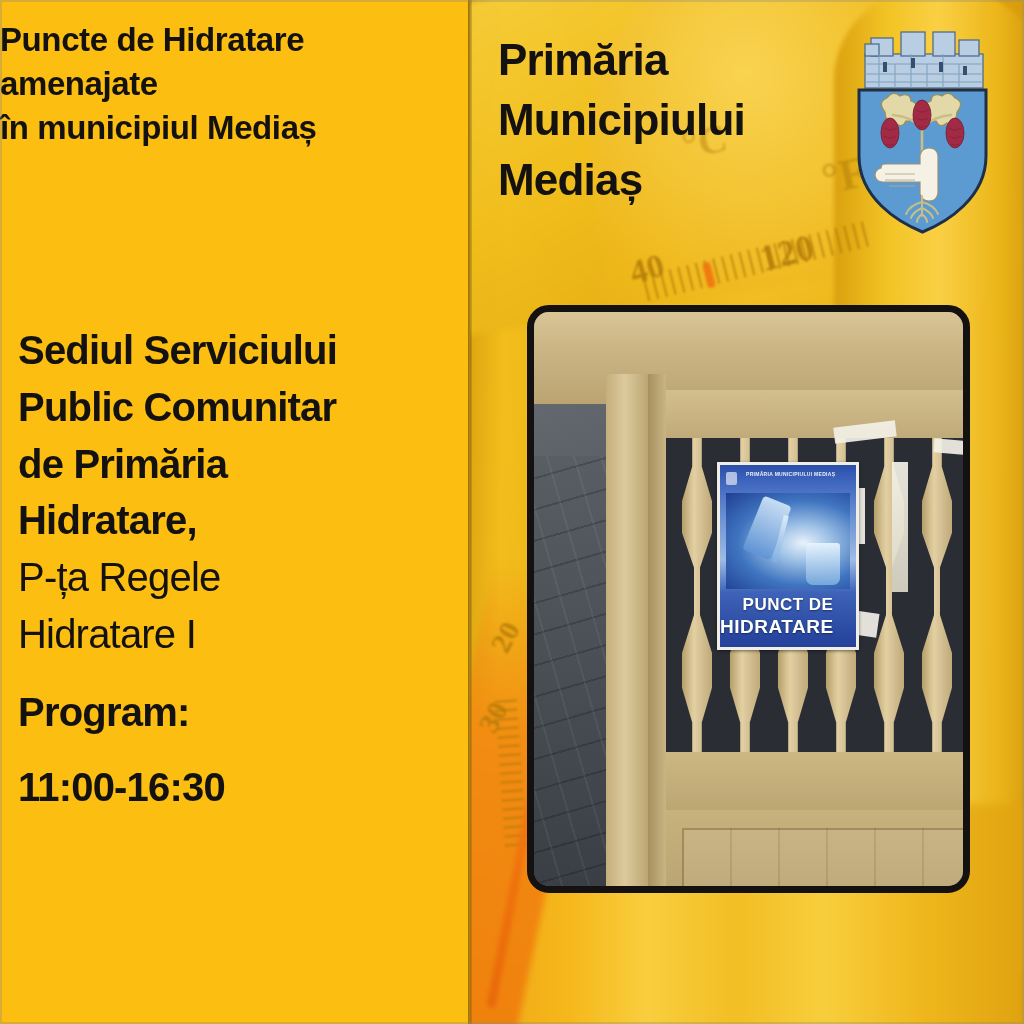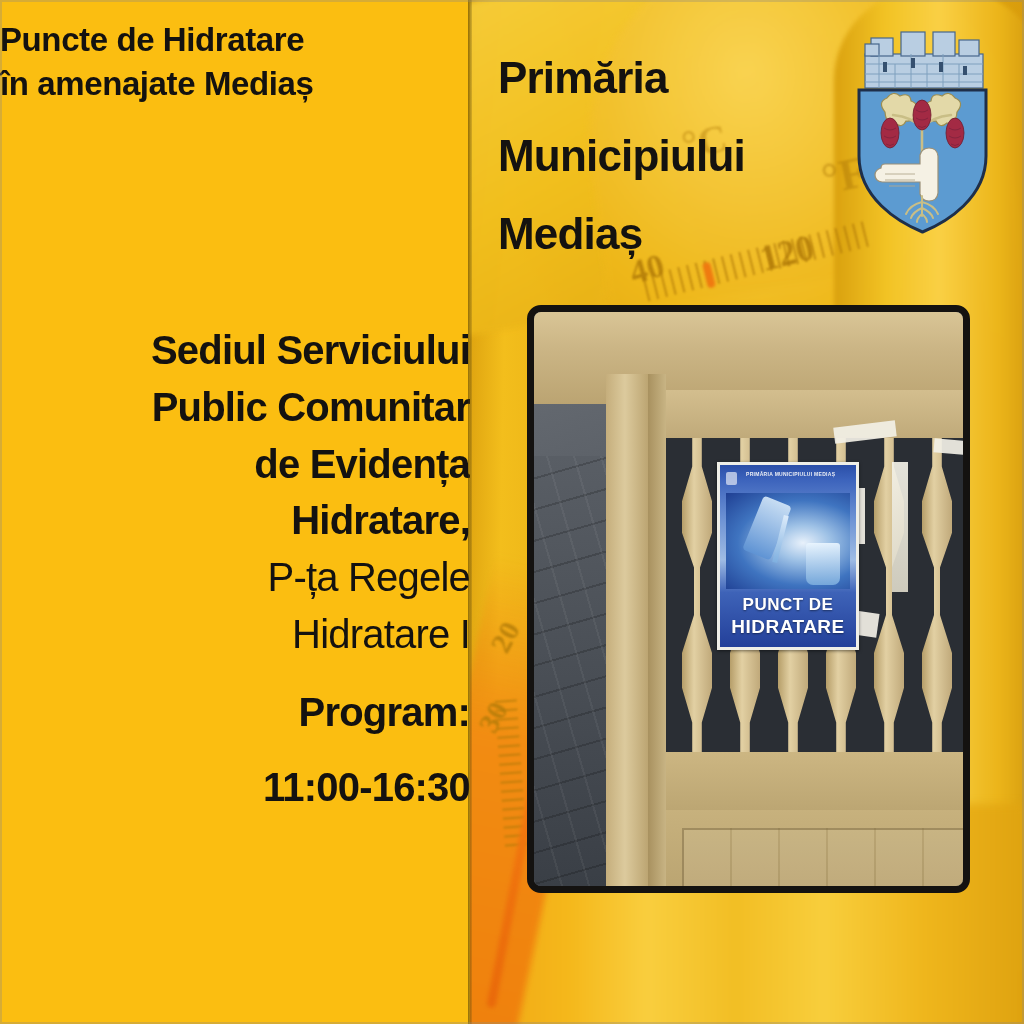--- a/index.html
+++ b/index.html
@@ -9,21 +9,21 @@
           background:#FBBE11;}
 
   
   #left-col{position:absolute;left:0;top:0;width:470px;height:1024px;
             background:#FBBE11;overflow:hidden;}
   #headline{position:absolute;left:0;top:18px;width:470px;text-align:left;
             color:#141210;font-weight:bold;font-size:33px;line-height:1.33;
             letter-spacing:-0.4px;}
   #headline .hl-line{display:block;}
 
-  #info-block{position:absolute;left:18px;top:322px;width:452px;color:#141210;text-align:right;}
+  #info-block{position:absolute;left:18px;top:322px;width:452px;color:#141210;}
   .info-line{display:block;font-size:40px;line-height:1.42;letter-spacing:-0.8px;}
   .info-line.bold{font-weight:bold;}
   .info-line.reg{font-weight:normal;}
   .info-line.tight{line-height:1.30;margin-top:23px;}
 
   
   #right-col{position:absolute;left:470px;top:0;width:554px;height:1024px;
              overflow:hidden;
              background:
                
@@ -70,28 +70,28 @@
   #mercury{position:absolute;left:40px;top:760px;width:9px;height:250px;
     background:linear-gradient(180deg,#F47B10,#E9690A);transform:rotate(11deg);
     filter:blur(2px);border-radius:5px;}
   #mercury-top{position:absolute;left:235px;top:262px;width:8px;height:26px;
     background:#F07A10;filter:blur(1.5px);border-radius:4px;transform:rotate(-14deg);}
 
   
   #org-title{position:absolute;left:28px;top:30px;width:370px;
      color:#141210;font-weight:bold;font-size:44px;line-height:1.36;
      letter-spacing:-0.8px;z-index:6;}
-  #org-title span{display:block;margin-top:18px;}
+  #org-title span{display:block;}
 
   
   #coa{position:absolute;left:375px;top:16px;width:155px;height:222px;z-index:7;}
 
   
   #photo{position:absolute;left:57px;top:305px;width:443px;height:588px;
-     border:7px solid #141210;border-radius:14px;overflow:hidden;z-index:8;
+     border:7px solid #141210;border-radius:22px;overflow:hidden;z-index:8;
      background:#4B4F55;box-sizing:border-box;}
   .ph{position:absolute;}
   #ph-ground{left:0;top:0;width:100%;height:100%;
      background:linear-gradient(180deg,#5A5F66 0%,#4A4F56 45%,#3E434A 100%);}
   #ph-pavement{left:0;bottom:0;width:215px;height:430px;
      background:
        repeating-linear-gradient(74deg,rgba(255,255,255,.05) 0 2px,transparent 2px 26px),
        repeating-linear-gradient(-16deg,rgba(0,0,0,.18) 0 2px,transparent 2px 30px),
        linear-gradient(180deg,#595E65,#3A3F46);}
   #ph-wallshadow{left:0;top:40px;width:150px;height:330px;
@@ -138,21 +138,21 @@
      border-radius:4px;transform:rotate(22deg);opacity:.95;}
   #pn-glass{position:absolute;right:10px;bottom:4px;width:34px;height:42px;
      background:linear-gradient(180deg,rgba(235,246,255,.9),rgba(120,170,220,.95));
      border-radius:3px 3px 7px 7px;}
   #pn-stream{position:absolute;left:52px;top:22px;width:5px;height:48px;
      background:linear-gradient(180deg,#DCEBFA,#7FB0E0);transform:rotate(14deg);}
   #pn-t1{position:absolute;left:0;right:0;top:130px;color:#fff;font-weight:bold;
      font-size:17px;text-align:center;letter-spacing:.5px;
      text-shadow:0 1px 2px rgba(0,0,0,.45);}
   #pn-t2{position:absolute;left:0;right:0;top:151px;color:#fff;font-weight:bold;
-     font-size:19px;text-align:center;letter-spacing:.5px;
+     font-size:19px;letter-spacing:.5px;
      text-shadow:0 1px 2px rgba(0,0,0,.45);}
   
   .tape{position:absolute;background:#F2F0E6;opacity:.92;}
   #tape1{left:300px;top:112px;width:62px;height:16px;transform:rotate(-7deg);}
   #tape2{left:311px;top:176px;width:20px;height:56px;}
   #tape3{left:358px;top:150px;width:16px;height:130px;
      background:linear-gradient(180deg,#F4F2E8,#DCD8C8);}
   #tape4{left:318px;top:300px;width:26px;height:24px;transform:rotate(8deg);}
   #tape5{left:400px;top:128px;width:40px;height:14px;transform:rotate(5deg);}
 
@@ -165,27 +165,28 @@
 </style>
 </head>
 <body>
 
 <div id="poster">
 
   <div id="left-col">
 
     <div id="headline">
       <span class="hl-line">Puncte de Hidratare</span>
-      <span class="hl-line">în amenajate Mediaș</span>
+      <span class="hl-line">amenajate</span>
+      <span class="hl-line">în municipiul Mediaș</span>
     </div>
 
     <div id="info-block">
       <span class="info-line bold">Sediul Serviciului</span>
       <span class="info-line bold">Public Comunitar</span>
-      <span class="info-line bold">de Evidența</span>
+      <span class="info-line bold">de Primăria</span>
       <span class="info-line bold">Hidratare,</span>
       <span class="info-line reg">P-ța Regele</span>
       <span class="info-line reg">Hidratare I</span>
       <span class="info-line bold tight">Program:</span>
       <span class="info-line bold tight">11:00-16:30</span>
     </div>
 
   </div>
 
   <div id="right-col">

